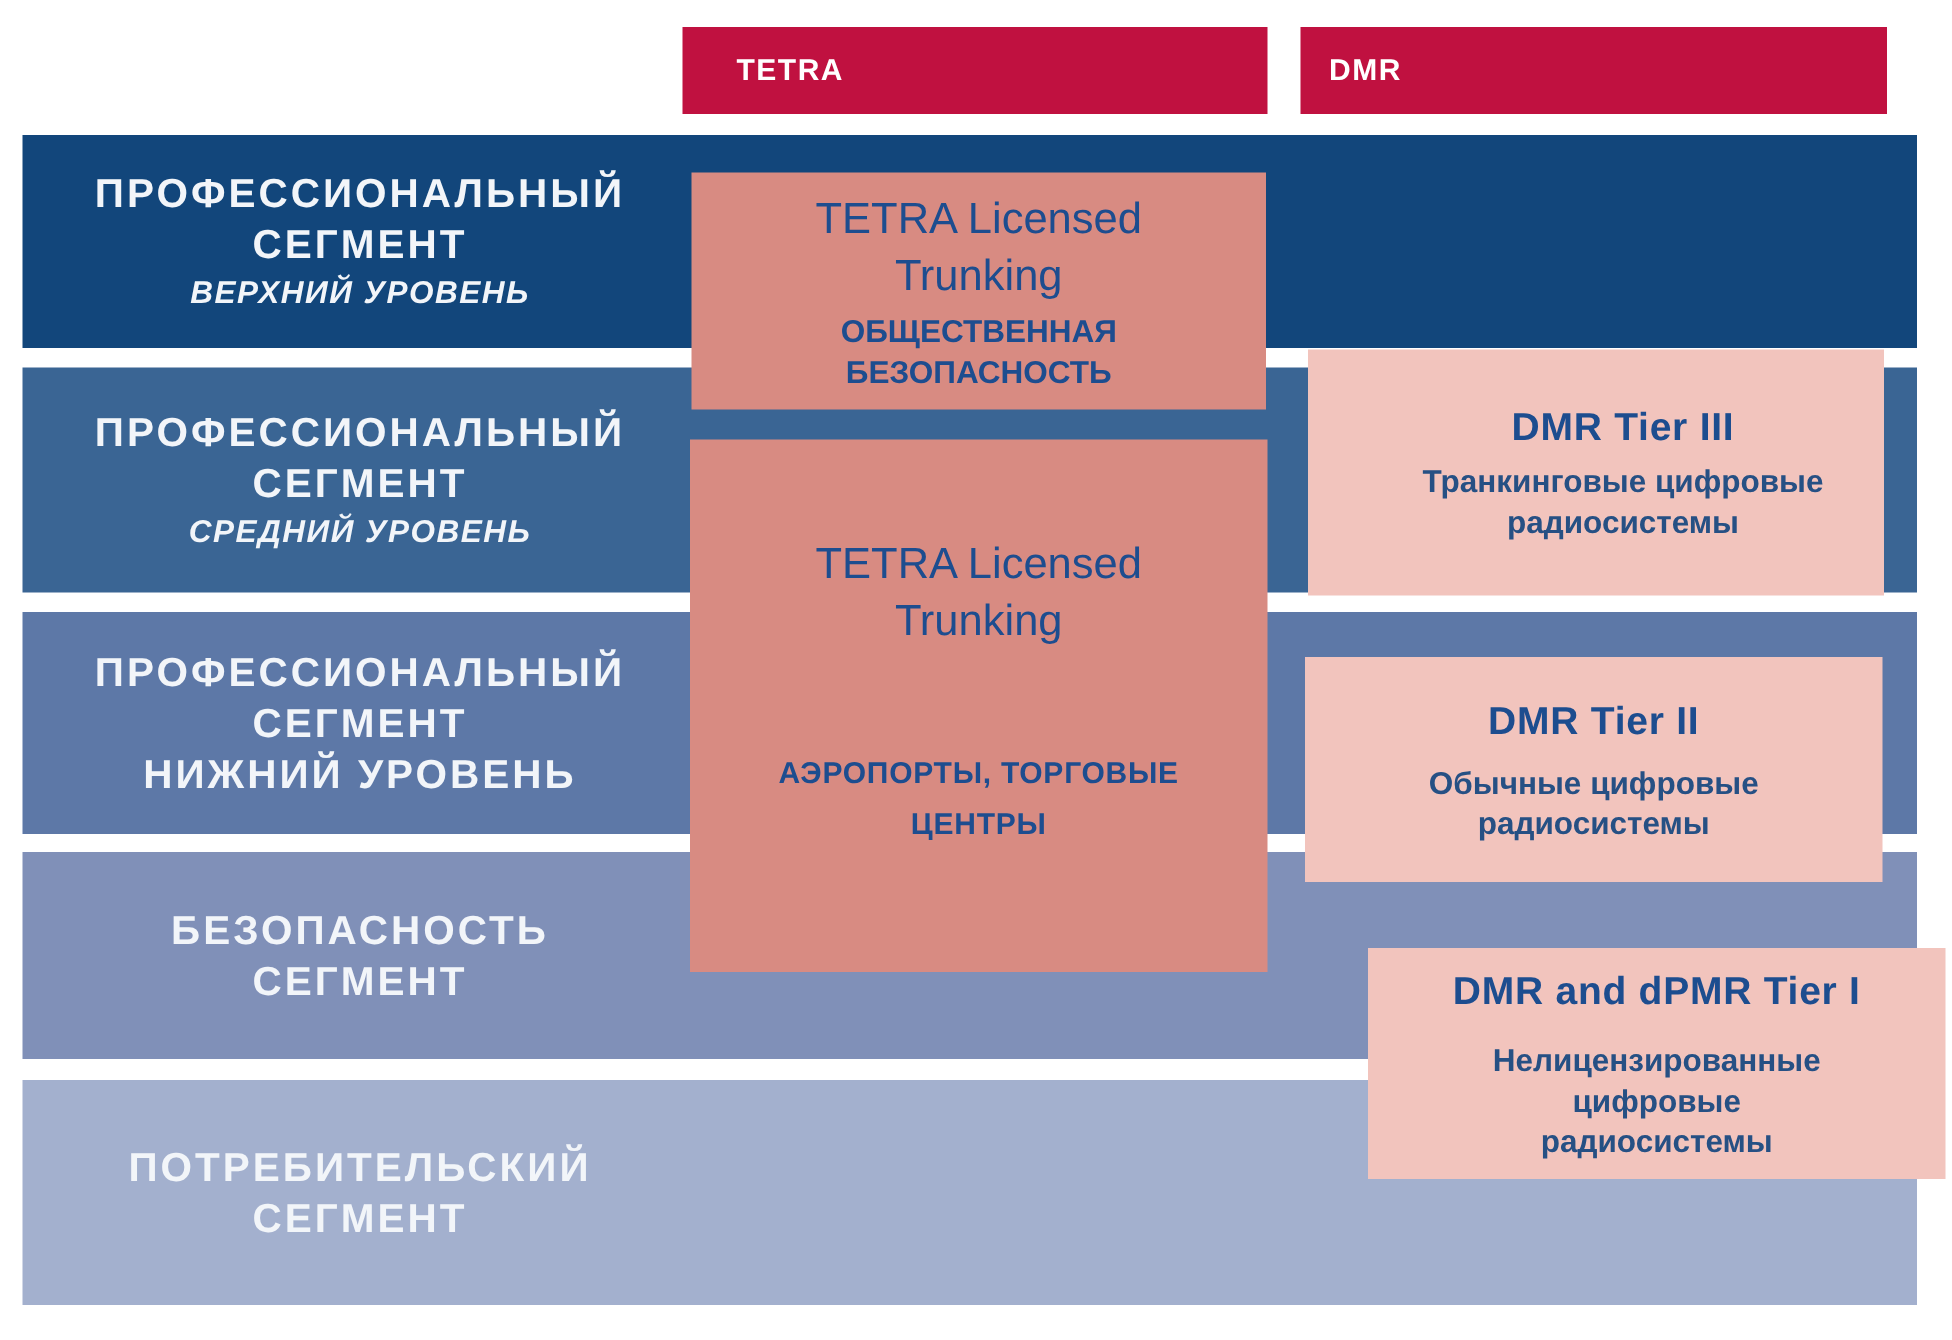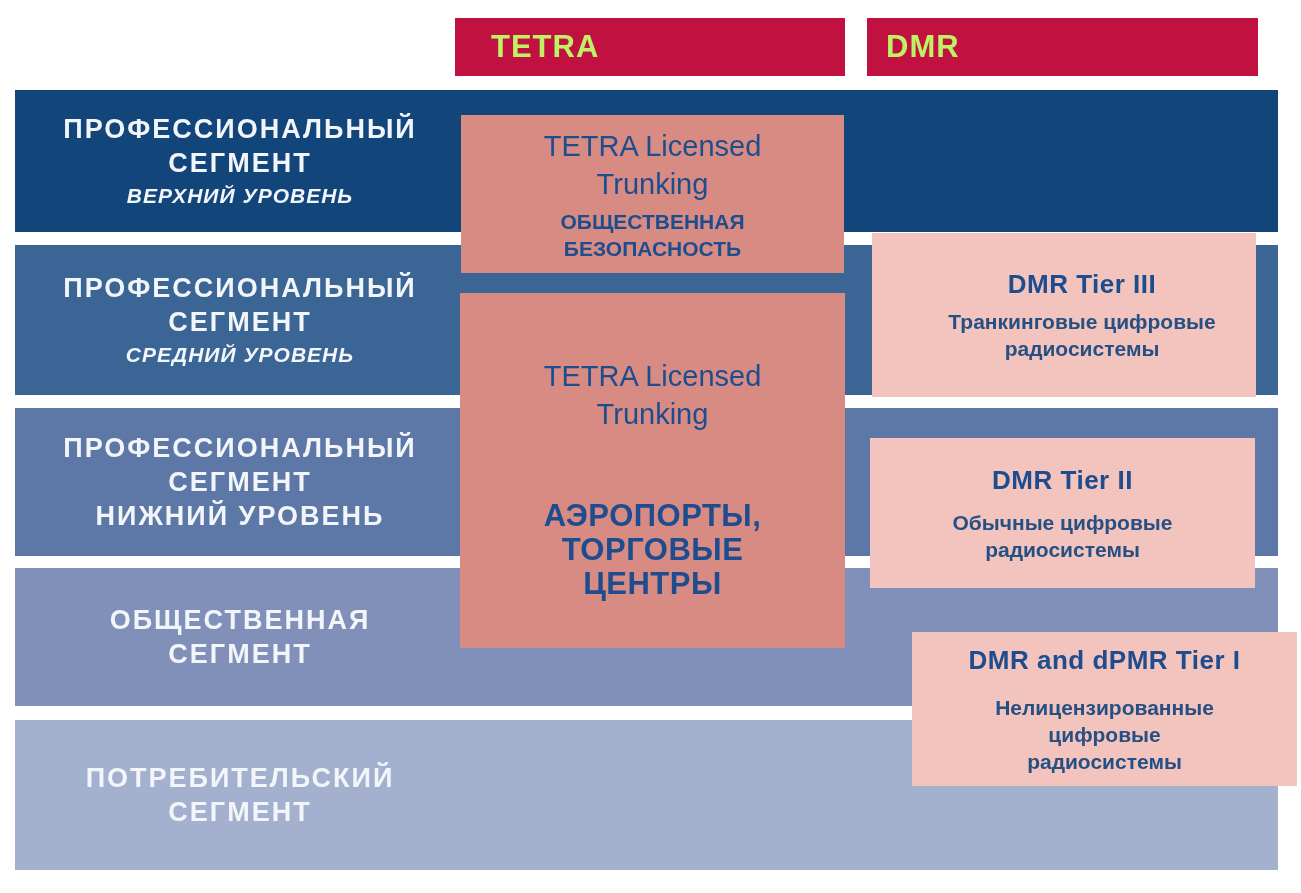--- a/index.html
+++ b/index.html
@@ -7,23 +7,23 @@
     position:relative;
     width:1301px;height:893px;
     background:#ffffff;
     font-family:"Liberation Sans", sans-serif;
     overflow:hidden;
   }
   
   .col-hdr{
     position:absolute;top:18px;height:58px;
     background:var(--crimson,#c01140);
-    color:#bef264;
+    color:#ffffff;
     display:flex;align-items:center;
-    font-weight:700;font-size:31px;letter-spacing:1px;
+    font-weight:700;font-size:20px;letter-spacing:1px;
     padding-left:36px;box-sizing:border-box;
   }
   .tetra-hdr{left:455px;width:390px;}
   .dmr-hdr{left:867px;width:391px;padding-left:19px;}
 
   
   .row{
     position:absolute;left:15px;width:1263px;
   }
   .row1{top:90px;height:142px;background:var(--row1,#12467b);}
@@ -57,21 +57,21 @@
     color:var(--boxtext,#1d4d8f);
     font-size:29px;font-weight:400;line-height:38px;
   }
   .tbox-sub{
     color:var(--boxtext,#1d4d8f);
     font-size:21px;font-weight:700;line-height:27px;
     max-width:240px;margin-top:5px;
   }
   .tbox-venue{
     color:var(--boxtext,#1d4d8f);
-    font-size:31px;font-weight:700;line-height:34px;
+    font-size:20px;font-weight:700;line-height:34px;
     max-width:310px;margin-top:66px;letter-spacing:0.5px;
   }
 
   .dmr-box-t3{left:872px;top:233px;width:384px;height:164px;padding-left:36px;}
   .dmr-box-t2{left:870px;top:438px;width:385px;height:150px;}
   .dmr-box-t1{left:912px;top:632px;width:385px;height:154px;}
 
   .dbox-title{
     color:var(--boxtext,#1d4d8f);
     font-size:26px;font-weight:700;line-height:32px;letter-spacing:0.5px;
@@ -116,21 +116,21 @@
   <div class="row row3">
     <div class="row-label">
       <span>ПРОФЕССИОНАЛЬНЫЙ</span>
       <span>СЕГМЕНТ</span>
       <span>НИЖНИЙ УРОВЕНЬ</span>
     </div>
   </div>
 
   <div class="row row4">
     <div class="row-label">
-      <span>ОБЩЕСТВЕННАЯ</span>
+      <span>БЕЗОПАСНОСТЬ</span>
       <span>СЕГМЕНТ</span>
     </div>
   </div>
 
   <div class="row row5">
     <div class="row-label">
       <span>ПОТРЕБИТЕЛЬСКИЙ</span>
       <span>СЕГМЕНТ</span>
     </div>
   </div>

